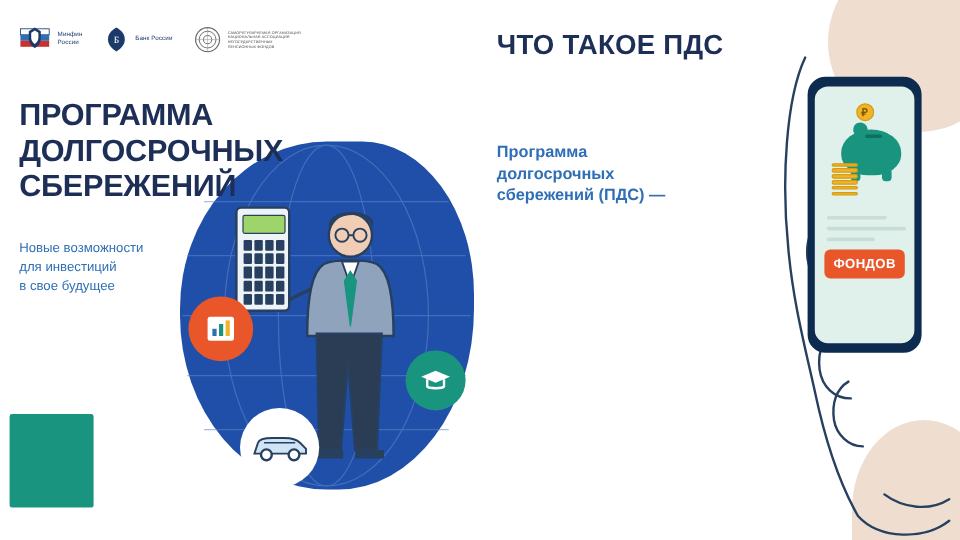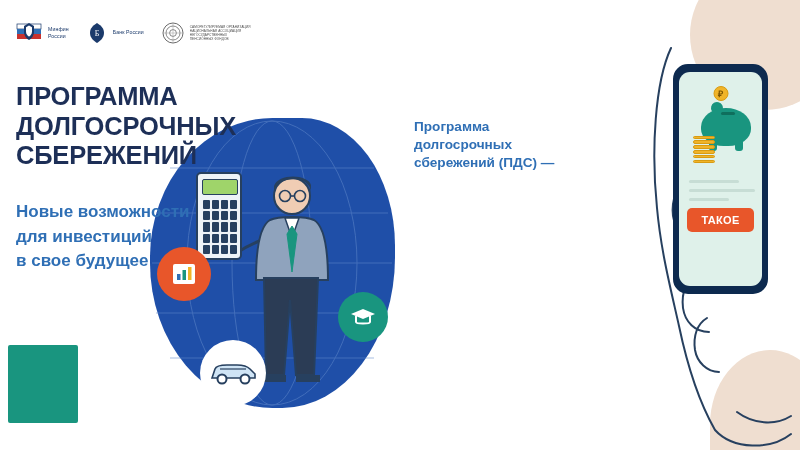--- a/index.html
+++ b/index.html
@@ -28,21 +28,21 @@
   }
   .logo-text.sro { font-size: 3.1px; color: #4a4a4a; line-height: 1.3; width: 95px; }
 
   .poster-title {
     position: absolute; left: 16px; top: 82px;
     font-size: 25.5px; font-weight: 700; line-height: 1.16;
     color: #1d2f57; letter-spacing: -0.2px; white-space: pre-line;
   }
   .poster-sub {
     position: absolute; left: 16px; top: 200px;
-    font-size: 17px; line-height: 1.45; color: #2f6fb5; font-weight: 700;
+    font-size: 11px; line-height: 1.45; color: #2f6fb5; font-weight: 400;
     white-space: pre-line;
   }
 
   
   .blue-globe {
     position: absolute; left: 150px; top: 118px; width: 245px; height: 290px;
     background: #1f4fa8; border-radius: 50% 38% 46% 50% / 48% 44% 52% 50%;
   }
   .globe-lines { position: absolute; left: 150px; top: 118px; width: 245px; height: 290px; }
   .teal-block {
@@ -269,20 +269,21 @@
         <circle cx="38" cy="23" r="4.5" fill="#ffffff" stroke="#27405f" stroke-width="2"></circle>
       </svg>
     </div>
   </div>
 
   <div class="right">
 
     <div class="beige-blob"></div>
     <div class="beige-blob2"></div>
 
+    <div class="head-title">ЧТО ТАКОЕ ПДС</div>
     <div class="lead">Программа
 долгосрочных
 сбережений (ПДС) —</div>
 
     <svg class="hand" viewBox="0 0 170 420">
       <g fill="none" stroke="#27405f" stroke-width="2" stroke-linecap="round">
         <path d="M30 18 C14 52 10 120 16 178 C20 222 30 260 38 296 C46 334 58 372 74 400 C92 420 130 420 150 404"></path>
         <path d="M48 150 C36 156 30 170 32 186 C34 200 44 210 58 210"></path>
         <path d="M52 196 C40 202 34 216 36 232 C38 246 48 256 62 256"></path>
         <path d="M58 242 C46 248 40 262 42 278 C44 292 54 302 68 302"></path>
@@ -304,18 +305,18 @@
           <i></i>
             <i></i>
             <i></i>
             <i></i>
             <i></i>
             <i></i>
         </div>
         <div class="phone-line" style="top:108px;width:50px"></div>
         <div class="phone-line" style="top:117px;width:66px"></div>
         <div class="phone-line" style="top:126px;width:40px"></div>
-        <div class="save-btn">ТАКОЕ</div>
+        <div class="save-btn">ФОНДОВ</div>
       </div>
     </div>
 
   </div>
 </div>
 
 </body></html>

